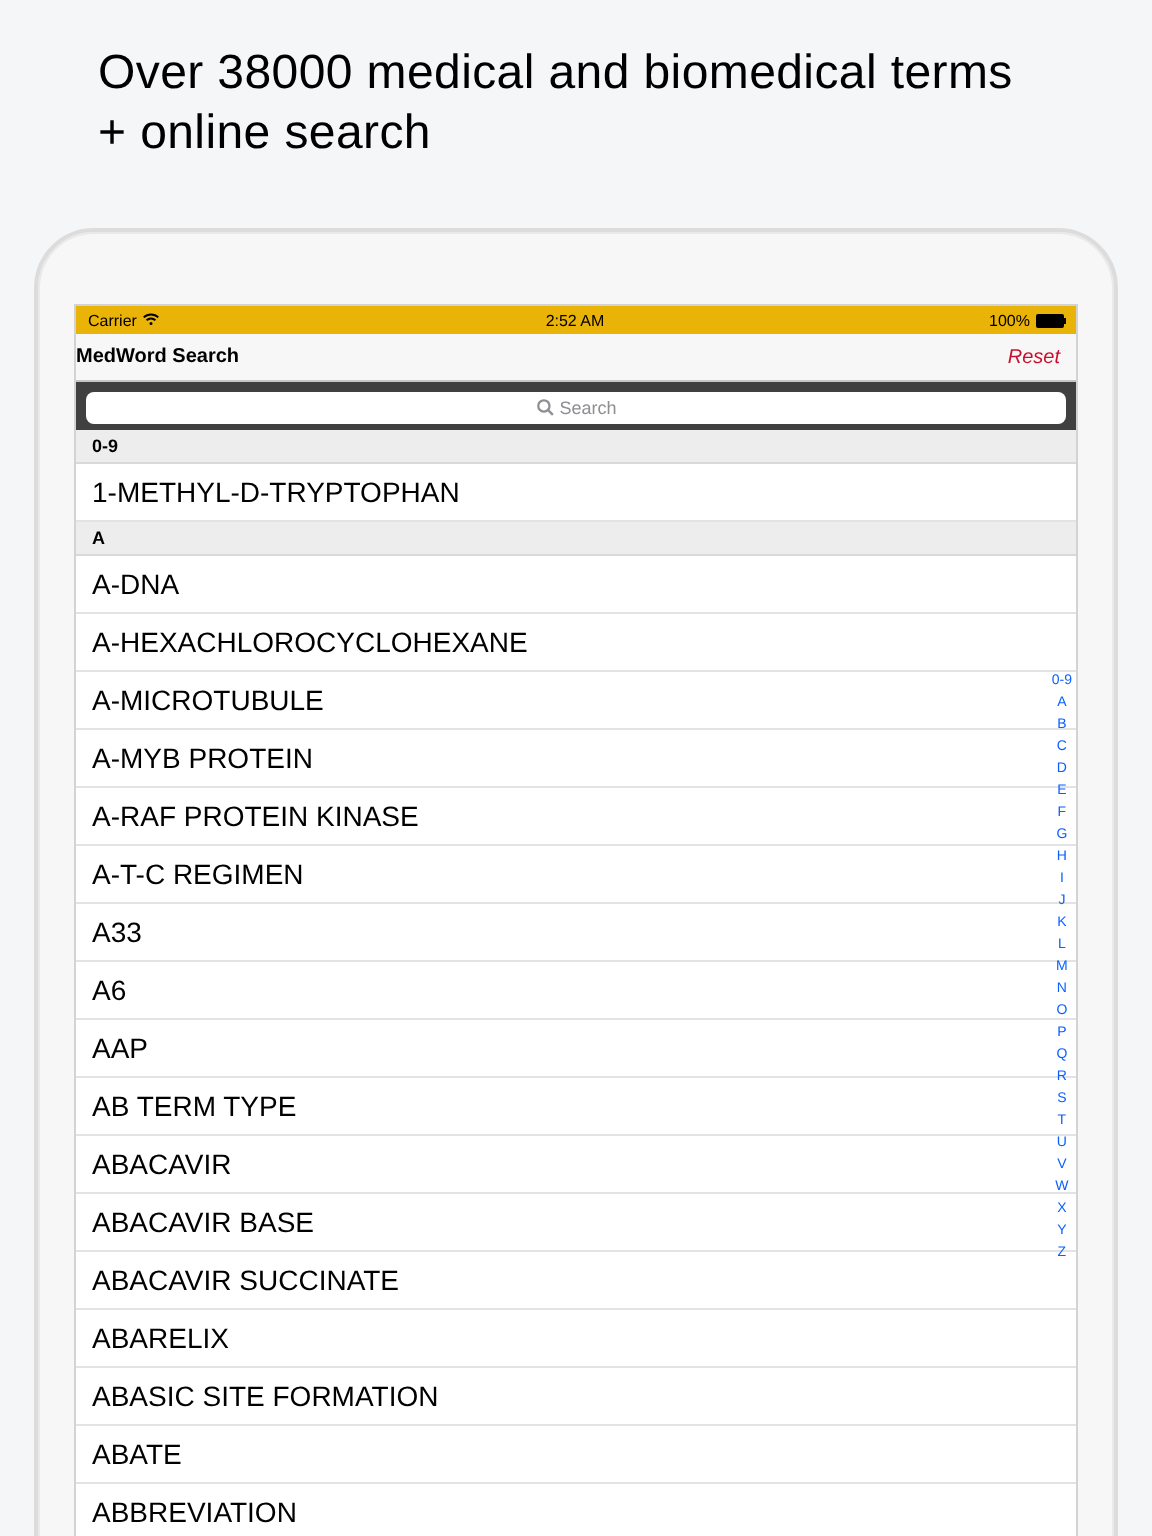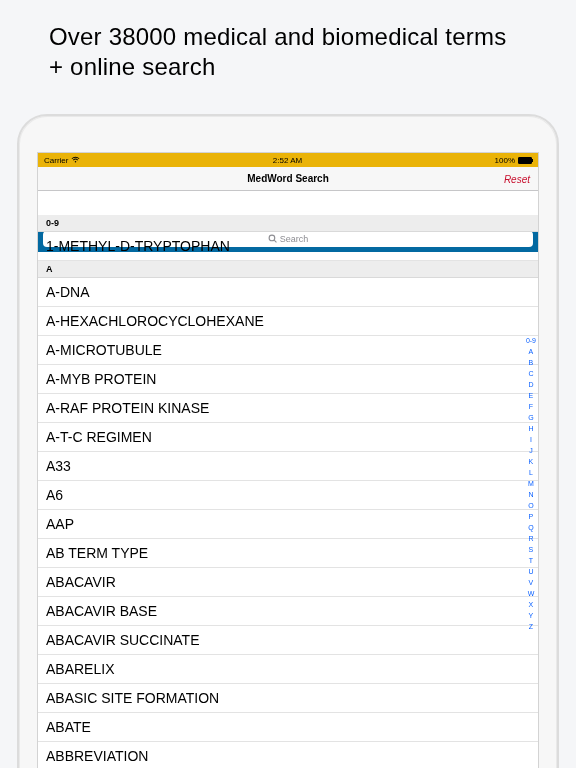--- a/index.html
+++ b/index.html
@@ -61,32 +61,30 @@
   .battery-icon::after {
     content: ""; position: absolute; right: -2px; top: 1.5px;
     width: 1.5px; height: 3px; background: #000;
   }
   .nav-bar {
     height: 24px;
     border-bottom: 1px solid #c6c6c8;
     background: #f7f7f7;
     display: flex;
     align-items: center;
-    justify-content: center;
     position: relative;
   }
   .nav-title { font-size: 10px; font-weight: 600; color: #000; }
   .nav-reset {
     position: absolute; right: 8px; top: 50%; transform: translateY(-50%);
     color: #c8102e; font-size: 10px; font-style: italic;
   }
   .search-wrap {
-    background: #0369a1;
+    background: #404040;
     padding: 5px;
-    margin-top: 35px;
   }
   .search-field {
     background: #fff;
     border-radius: 4px;
     height: 16px;
     display: flex;
     align-items: center;
     justify-content: center;
     gap: 3px;
     color: #8e8e93;

